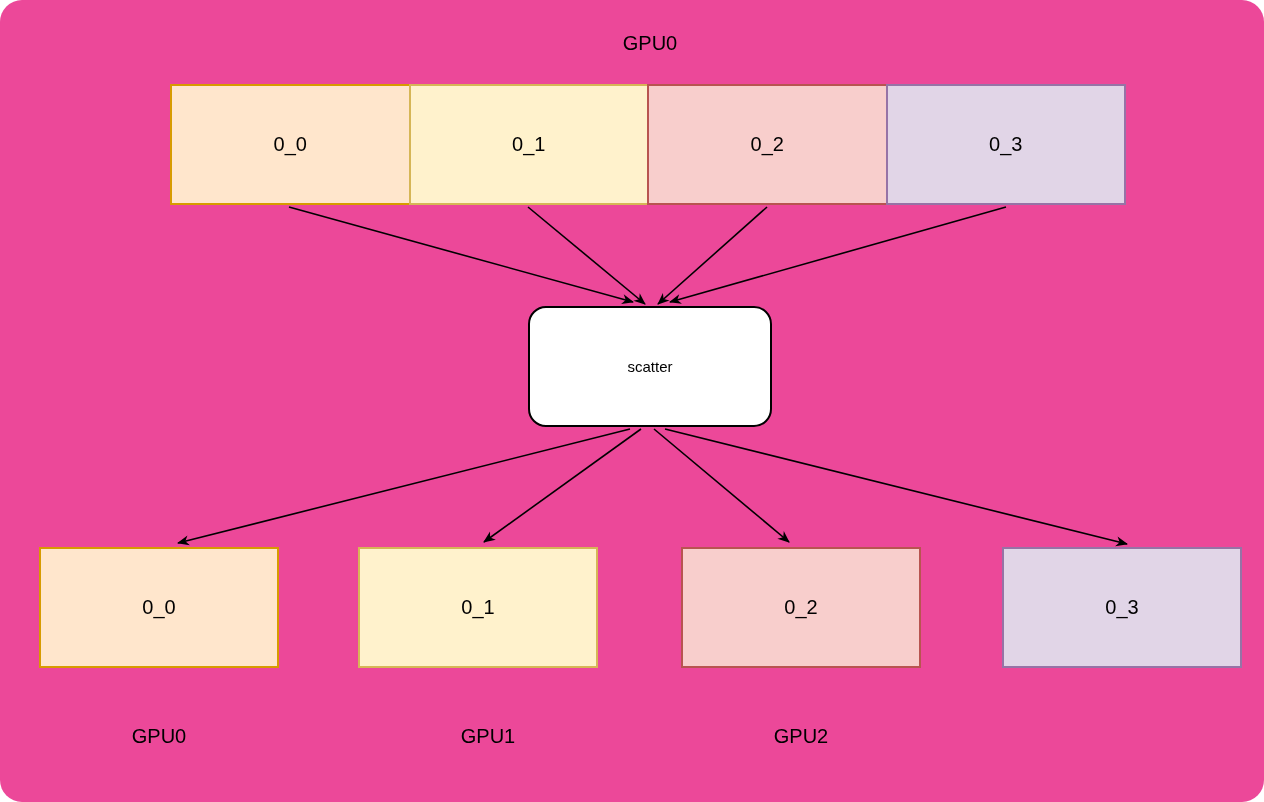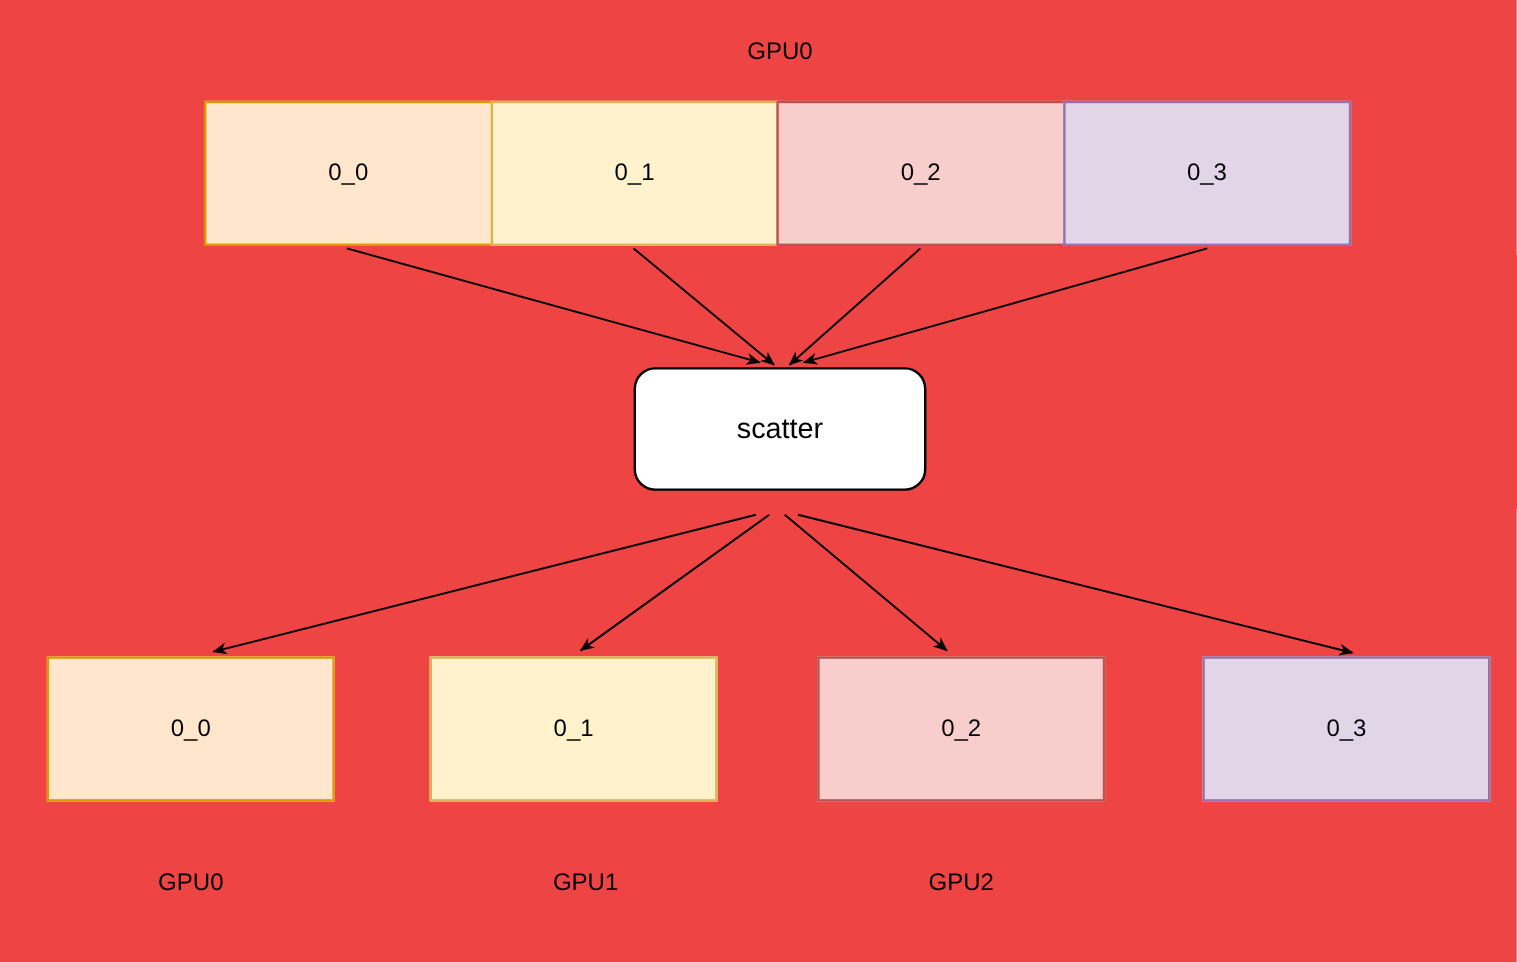--- a/index.html
+++ b/index.html
@@ -5,22 +5,23 @@
   html, body {
     margin: 0;
     padding: 0;
     background: #ffffff;
     font-family: "Liberation Sans", sans-serif;
   }
   .canvas {
     position: relative;
     width: 1264px;
     height: 802px;
-    background: #ef4444;
+    background: #ec4899;
     overflow: hidden;
+    border-radius: 22px;
   }
   .txt {
     color: #000000;
     font-size: 20px;
     text-align: center;
   }
   .group-title {
     position: absolute;
     top: 30px;
     left: 570px;
@@ -44,29 +45,29 @@
     justify-content: center;
     font-size: 20px;
     color: #000;
   }
   .cell + .cell { margin-left: -2px; }
   .op-node {
     position: absolute;
     left: 528px;
     top: 306px;
     width: 244px;
-    height: 103px;
+    height: 121px;
     box-sizing: border-box;
     border: 2px solid #000000;
     border-radius: 18px;
     background: #ffffff;
     display: flex;
     align-items: center;
     justify-content: center;
-    font-size: 24px;
+    font-size: 15px;
     color: #000;
   }
   .gpu-box {
     position: absolute;
     top: 547px;
     width: 240px;
     height: 121px;
     box-sizing: border-box;
     border: 2px solid #000;
     display: flex;

